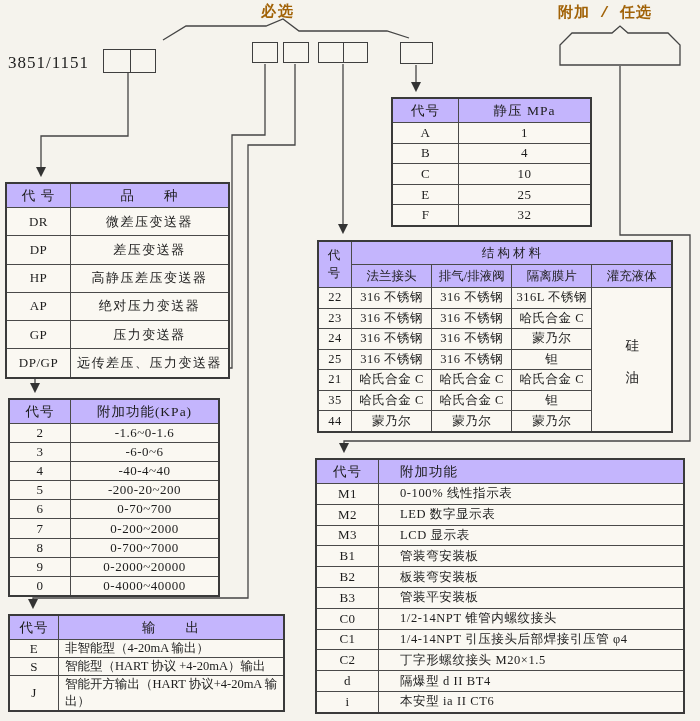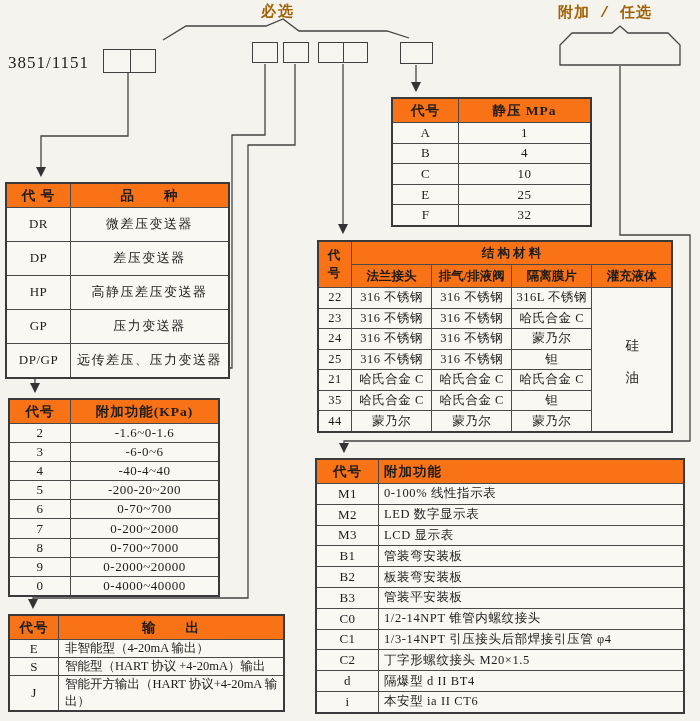--- a/index.html
+++ b/index.html
@@ -17,24 +17,24 @@
   .code-box{position:absolute;border:1.5px solid #3f3f3f;background:#f7f5ef;box-sizing:border-box;}
   .code-box .divider{position:absolute;left:50%;top:0;bottom:0;width:0;border-left:1px solid #3f3f3f;}
   svg.wires{position:absolute;left:0;top:0;pointer-events:none;}
 
   table.tbl{
     position:absolute;border-collapse:collapse;table-layout:fixed;
     background:#faf8f2;border:2px solid #3a3a3a;
     font-size:13px;color:#1c1c1c;
   }
   .tbl th,.tbl td{border:1px solid #4a4a4a;padding:0 3px;text-align:center;overflow:hidden;}
-  .tbl th{background:#f97316;font-weight:bold;font-size:13.5px;letter-spacing:1px;height:23px;}
+  .tbl th{background:#c4b5fd;font-weight:normal;font-size:13.5px;letter-spacing:1px;height:23px;}
   .tbl td{letter-spacing:1.5px;}
   .tbl td.latin{letter-spacing:.5px;}
-  .tbl td.left, .tbl th.left{text-align:left;padding-left:5px;}
+  .tbl td.left, .tbl th.left{text-align:left;padding-left:21px;}
 
   #tbl-variety  {left:5px;  top:182px; width:225px;height:197px;}
   #tbl-range    {left:8px;  top:398px; width:212px;height:199px;}
   #tbl-range td {letter-spacing:.5px;}
   #tbl-output   {left:8px;  top:614px; width:277px;height:93px;}
   #tbl-output td.left{letter-spacing:0;font-size:12.5px;padding-left:6px;}
   #tbl-pressure {left:391px;top:97px;  width:201px;height:130px;}
   #tbl-material {left:317px;top:240px; width:356px;height:193px;font-size:12.5px;}
   #tbl-material th{font-size:12.5px;height:22px;letter-spacing:0;}
   #tbl-material td{letter-spacing:.5px;}
@@ -99,20 +99,24 @@
         </tr>
     <tr>
           <td class="latin">DP</td>
           <td>差压变送器</td>
         </tr>
     <tr>
           <td class="latin">HP</td>
           <td>高静压差压变送器</td>
         </tr>
     <tr>
+          <td class="latin">AP</td>
+          <td>绝对压力变送器</td>
+        </tr>
+    <tr>
           <td class="latin">GP</td>
           <td>压力变送器</td>
         </tr>
     <tr>
           <td class="latin">DP/GP</td>
           <td>远传差压、压力变送器</td>
         </tr>
   </tbody>
     </table>
 
@@ -298,21 +302,21 @@
     <tr>
           <td class="latin">B3</td>
           <td class="left">管装平安装板</td>
         </tr>
     <tr>
           <td class="latin">C0</td>
           <td class="left">1/2-14NPT 锥管内螺纹接头</td>
         </tr>
     <tr>
           <td class="latin">C1</td>
-          <td class="left">1/3-14NPT 引压接头后部焊接引压管 φ4</td>
+          <td class="left">1/4-14NPT 引压接头后部焊接引压管 φ4</td>
         </tr>
     <tr>
           <td class="latin">C2</td>
           <td class="left">丁字形螺纹接头 M20×1.5</td>
         </tr>
     <tr>
           <td class="latin">d</td>
           <td class="left">隔爆型 d II BT4</td>
         </tr>
     <tr>

